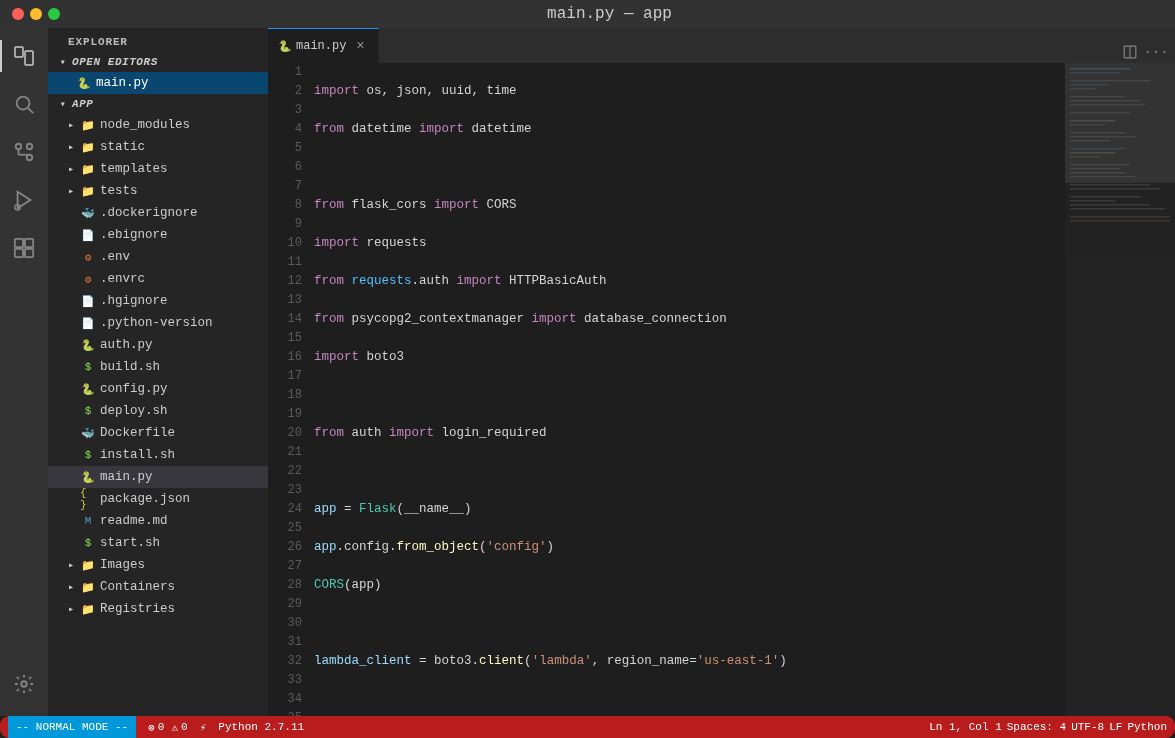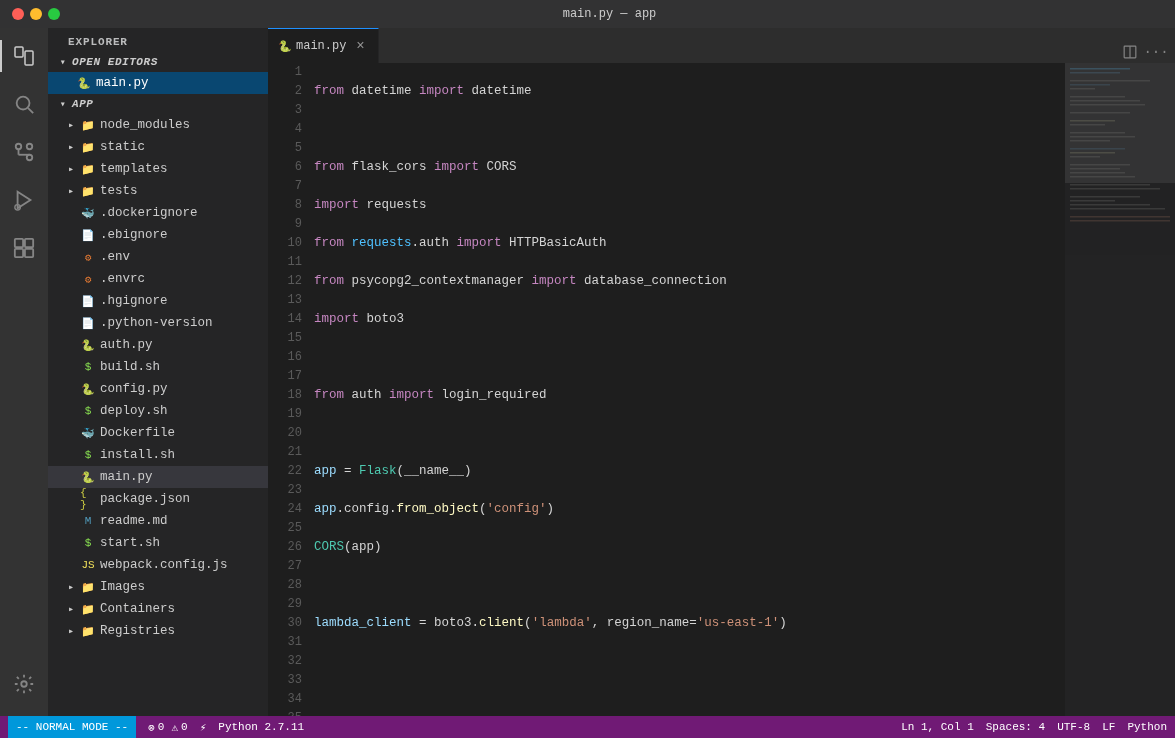--- a/index.html
+++ b/index.html
@@ -35,21 +35,21 @@
     .traffic-light {
       width: 12px;
       height: 12px;
       border-radius: 50%;
     }
     .tl-close { background: #ff5f57; }
     .tl-min { background: #ffbd2e; }
     .tl-max { background: #28ca41; }
     .title-bar-text {
       color: #cccccc;
-      font-size: 12px;
+      font-size: 16px;
       margin-left: 44px;
     }
 
     
     .main-layout {
       display: flex;
       flex: 1;
       overflow: hidden;
     }
 
@@ -295,30 +295,31 @@
       top: 0;
       left: 0;
       right: 0;
       height: 120px;
       background: rgba(121, 121, 121, 0.2);
     }
 
     
     .status-bar {
       height: 22px;
-      background: #701a75;
+      background: #b91c1c;
       display: flex;
       align-items: center;
       padding: 0 8px;
       font-size: 11px;
       color: #ffffff;
       flex-shrink: 0;
+      border-radius: 9px;
     }
     .status-left { display: flex; align-items: center; gap: 12px; }
-    .status-right { margin-left: auto; display: flex; align-items: center; gap: 12px; }
+    .status-right { margin-left: auto; display: flex; align-items: center; gap: 5px; }
     .status-item { display: flex; align-items: center; gap: 3px; cursor: pointer; }       
     .kw2 { color: #c586c0; }      
     .fn { color: #fef9c3; }       
     .str { color: #ce9178; }       
     .cls { color: #4ec9b0; }      
     .var { color: #9cdcfe; }      
     .op { color: #d4d4d4; }      
     .plain { color: #d4d4d4; }
 
     .code-line {
@@ -509,24 +510,20 @@
       <div class="tree-item" style="padding-left: 32px;">
         <span class="file-icon icon-md">M</span>
         <span>readme.md</span>
       </div>
 
       <div class="tree-item" style="padding-left: 32px;">
         <span class="file-icon icon-sh">$</span>
         <span>start.sh</span>
       </div>
 
-      <div class="tree-item" style="padding-left: 32px;">
-        <span class="file-icon icon-js">JS</span>
-        <span>webpack.config.js</span>
-      </div>
 
       <div class="tree-item" style="padding-left: 16px;">
         <span class="chevron right"></span>
         <span class="file-icon icon-folder">📁</span>
         <span>Images</span>
       </div>
       <div class="tree-item" style="padding-left: 16px;">
         <span class="chevron right"></span>
         <span class="file-icon icon-folder">📁</span>
         <span>Containers</span>
@@ -594,20 +591,21 @@
             <div>29</div>
             <div>30</div>
           <div>31</div>
             <div>32</div>
             <div>33</div>
             <div>34</div>
             <div>35</div>
 
         </div>
         <div class="code-content">
+<span class="code-line"><span class="kw2">import</span> <span class="plain">os, json, uuid, time</span></span>
 <span class="code-line"><span class="kw2">from</span> <span class="plain">datetime</span> <span class="kw2">import</span> <span class="plain">datetime</span></span>
 <span class="code-line"></span>
 <span class="code-line"><span class="kw2">from</span> <span class="plain">flask_cors</span> <span class="kw2">import</span> <span class="plain">CORS</span></span>
 <span class="code-line"><span class="kw2">import</span> <span class="plain">requests</span></span>
 <span class="code-line"><span class="kw2">from</span> <span class="plain" style="color:#4fc1ff">requests</span><span class="plain">.auth</span> <span class="kw2">import</span> <span class="plain">HTTPBasicAuth</span></span>
 <span class="code-line"><span class="kw2">from</span> <span class="plain">psycopg2_contextmanager</span> <span class="kw2">import</span> <span class="plain">database_connection</span></span>
 <span class="code-line"><span class="kw2">import</span> <span class="plain">boto3</span></span>
 <span class="code-line"></span>
 <span class="code-line"><span class="kw2">from</span> <span class="plain">auth</span> <span class="kw2">import</span> <span class="plain">login_required</span></span>
 <span class="code-line"></span>

